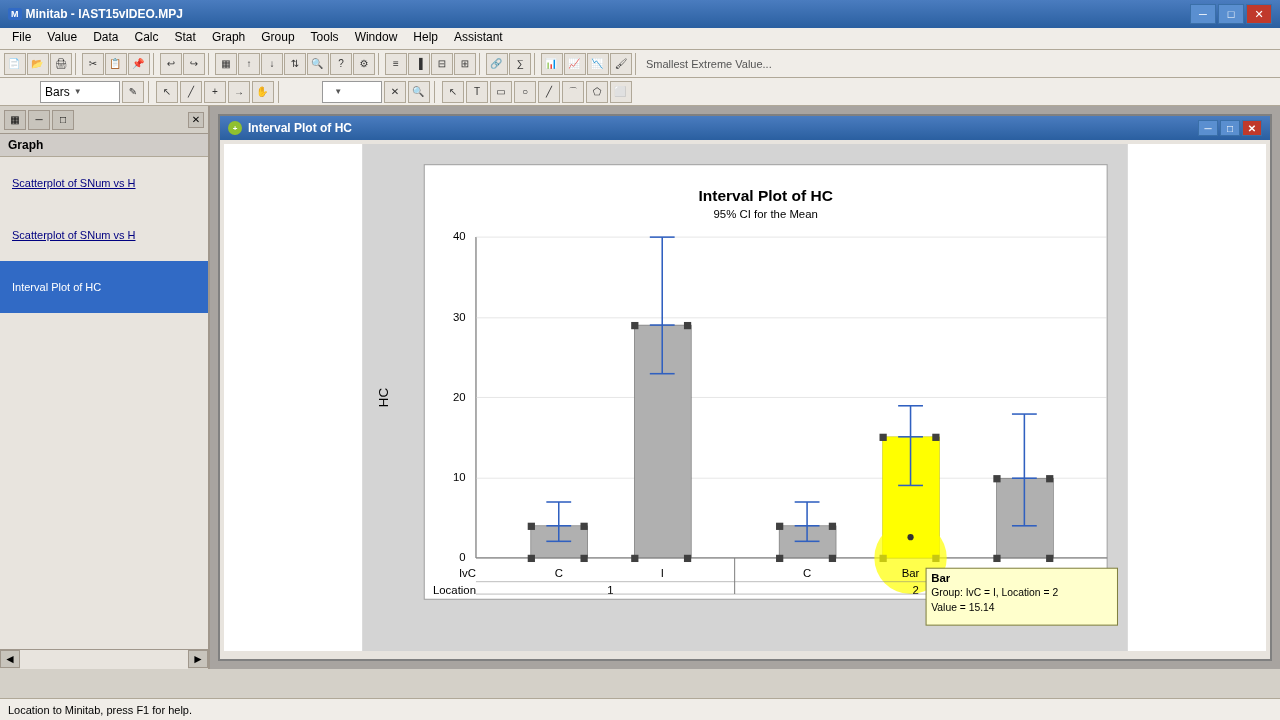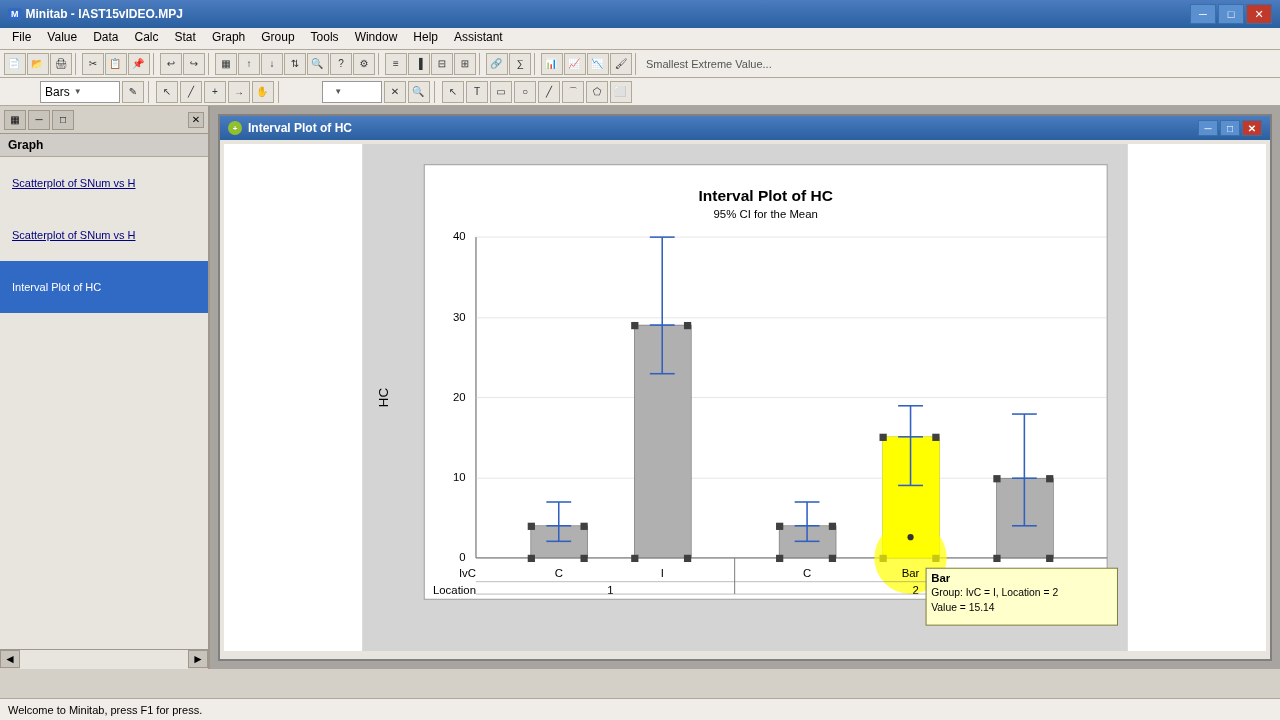--- a/index.html
+++ b/index.html
@@ -461,14 +461,14 @@
           <text x="550" y="451" font-size="10" font-family="Arial">Value = 15.14</text>
 
           <circle cx="530" cy="380" r="3" fill="#333"></circle>
         </svg>
       </div>
     </div>
   </div>
 </div>
 
 <div class="status-bar">
-  <span>Welcome to Minitab, press F1 for press.</span>
+  <span>Location to Minitab, press F1 for help.</span>
 </div>
 
 </body></html>

